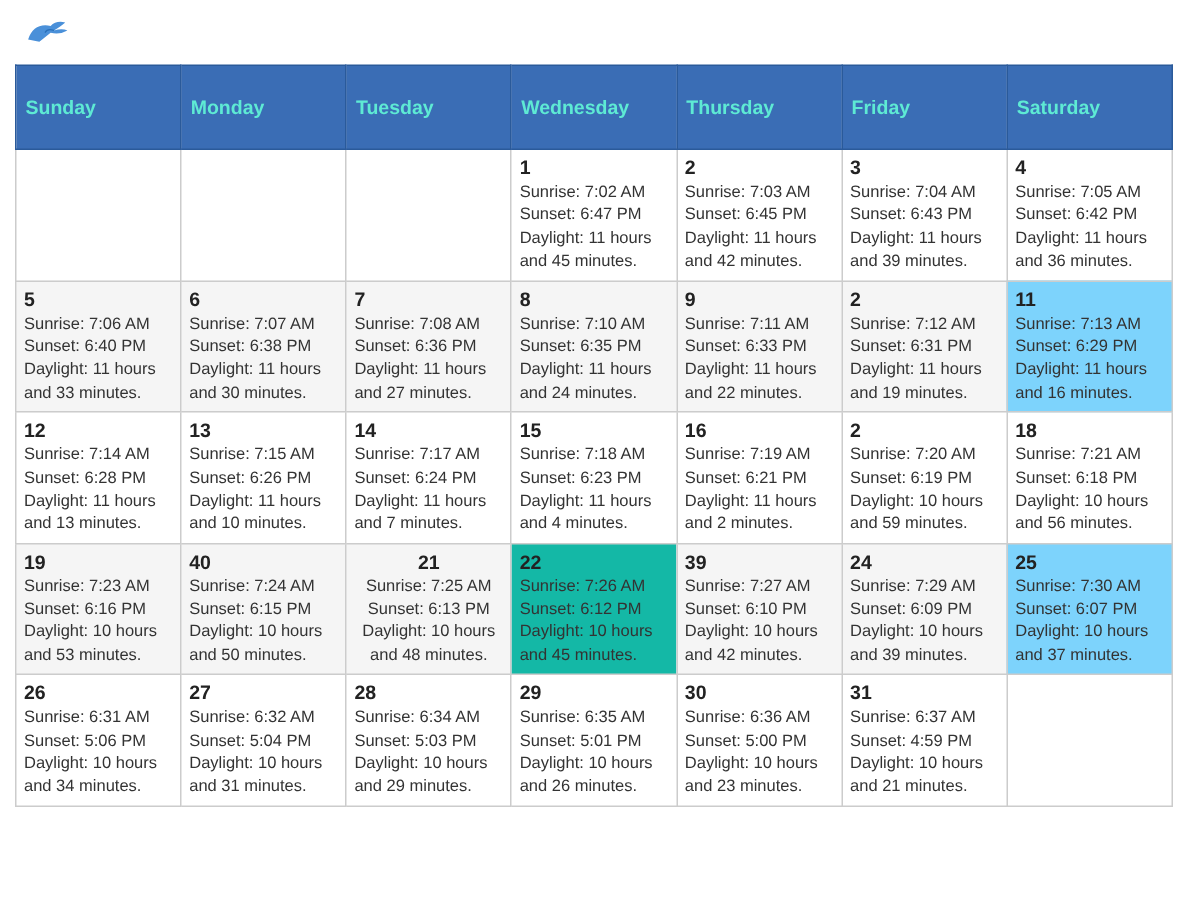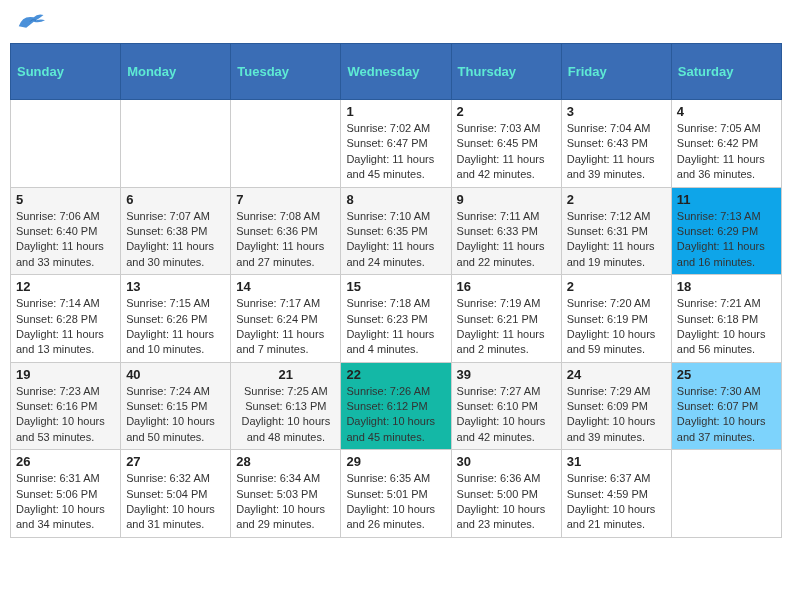--- a/index.html
+++ b/index.html
@@ -168,21 +168,21 @@
           <div class="day-info">Sunrise: 7:10 AM<br>Sunset: 6:35 PM<br>Daylight: 11 hours and 24 minutes.</div>
         </td>
         <td style="background-color: rgb(245, 245, 245);">
           <span class="day-num">9</span>
           <div class="day-info">Sunrise: 7:11 AM<br>Sunset: 6:33 PM<br>Daylight: 11 hours and 22 minutes.</div>
         </td>
         <td style="background-color: rgb(245, 245, 245);">
           <span class="day-num">2</span>
           <div class="day-info">Sunrise: 7:12 AM<br>Sunset: 6:31 PM<br>Daylight: 11 hours and 19 minutes.</div>
         </td>
-        <td style="background-color: #0ea5e9;">
+        <td style="background-color: #7dd3fc;">
           <span class="day-num">11</span>
           <div class="day-info">Sunrise: 7:13 AM<br>Sunset: 6:29 PM<br>Daylight: 11 hours and 16 minutes.</div>
         </td>
       </tr>
       <tr>
         <td>
           <span class="day-num">12</span>
           <div class="day-info">Sunrise: 7:14 AM<br>Sunset: 6:28 PM<br>Daylight: 11 hours and 13 minutes.</div>
         </td>
         <td>

